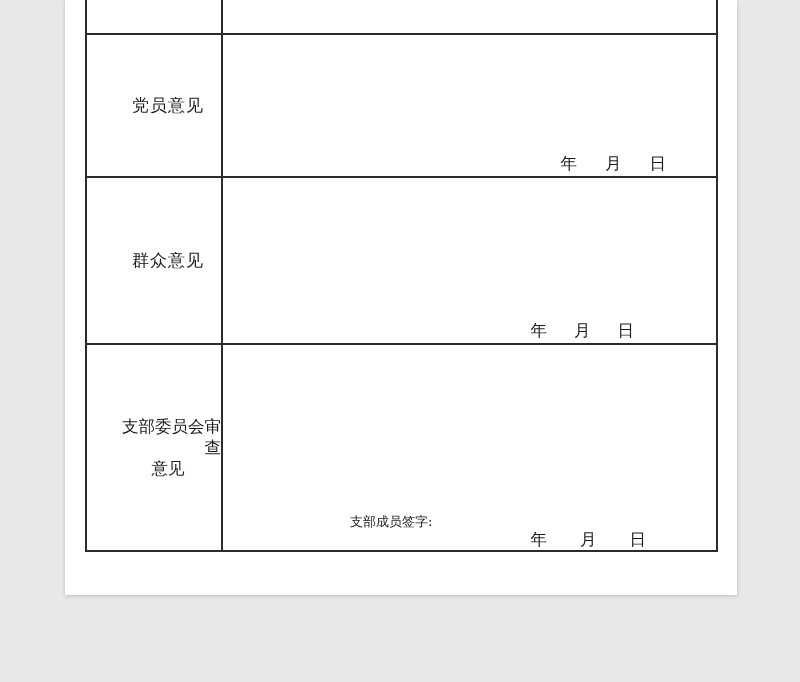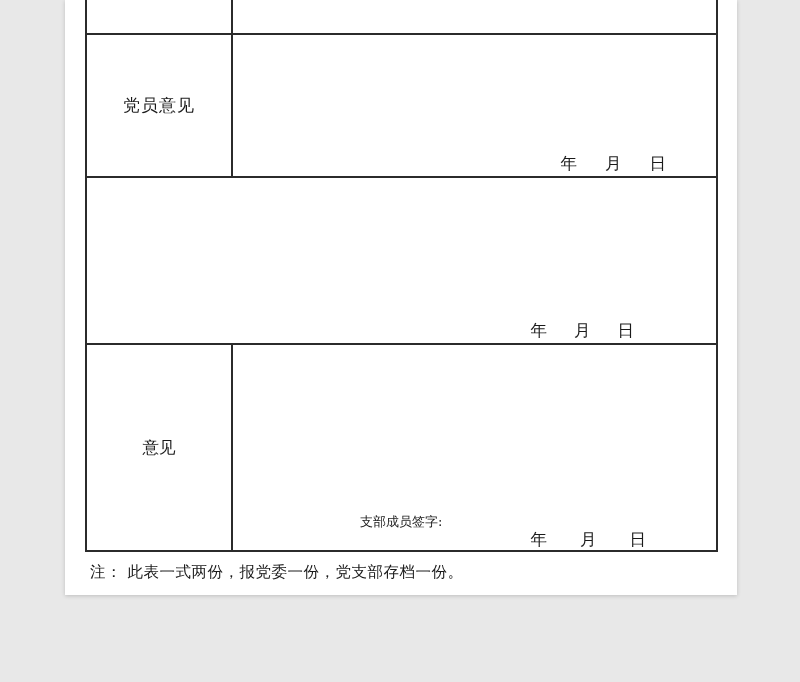--- a/index.html
+++ b/index.html
@@ -31,30 +31,31 @@
   .row {
     display: flex;
     border-bottom: 2px solid #2b2b2b;
   }
   .row-top      { height: 35px; }
   .row-party    { height: 143px; }
   .row-masses   { height: 167px; }
   .row-branch   { height: 207px; }
 
   .label-cell {
-    width: 146px;
+    width: 108px;
     border-right: 2px solid #2b2b2b;
     display: flex;
     flex-direction: column;
     justify-content: center;
     align-items: center;
     text-align: right;
     font-size: 17px;
     letter-spacing: 1px;
     line-height: 21px;
+    margin-left: 28px;
   }
   .row-branch .label-cell {
     font-size: 16.5px;
     letter-spacing: 0;
   }
   .label-line:empty { display: none; }
 
   .content-cell {
     flex: 1;
     position: relative;
@@ -109,40 +110,43 @@
       <div class="content-cell">
         <div class="date-line">
           <span>年</span>
           <span>月</span>
           <span>日</span>
         </div>
       </div>
     </div>
 
     <div class="row row-masses">
+      <div class="label-cell">
+        <span class="label-line">群众意见</span>
+      </div>
       <div class="content-cell">
         <div class="date-line">
           <span>年</span>
           <span>月</span>
           <span>日</span>
         </div>
       </div>
     </div>
 
     <div class="row row-branch">
       <div class="label-cell">
+        <span class="label-line">支部委员会审查</span>
         <span class="label-line">意见</span>
       </div>
       <div class="content-cell">
         <div class="sign-label">支部成员签字:</div>
         <div class="date-line">
           <span>年</span>
           <span>月</span>
           <span>日</span>
         </div>
       </div>
     </div>
 
   </div>
 
-  <div class="footnote">注： 此表一式两份，报党委一份，党支部存档一份。</div>
 
 </div>
 
 </body></html>

